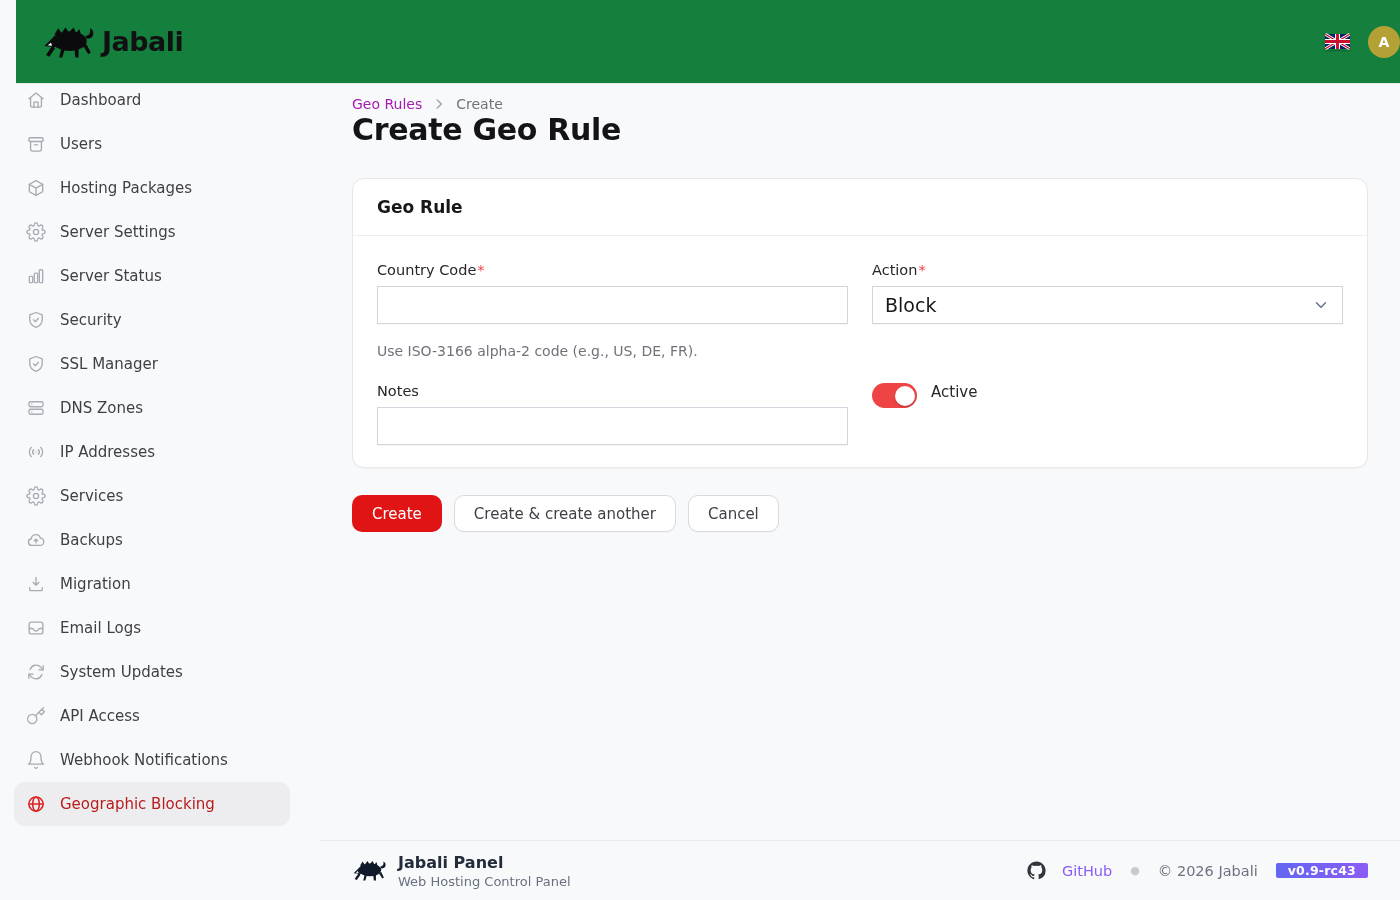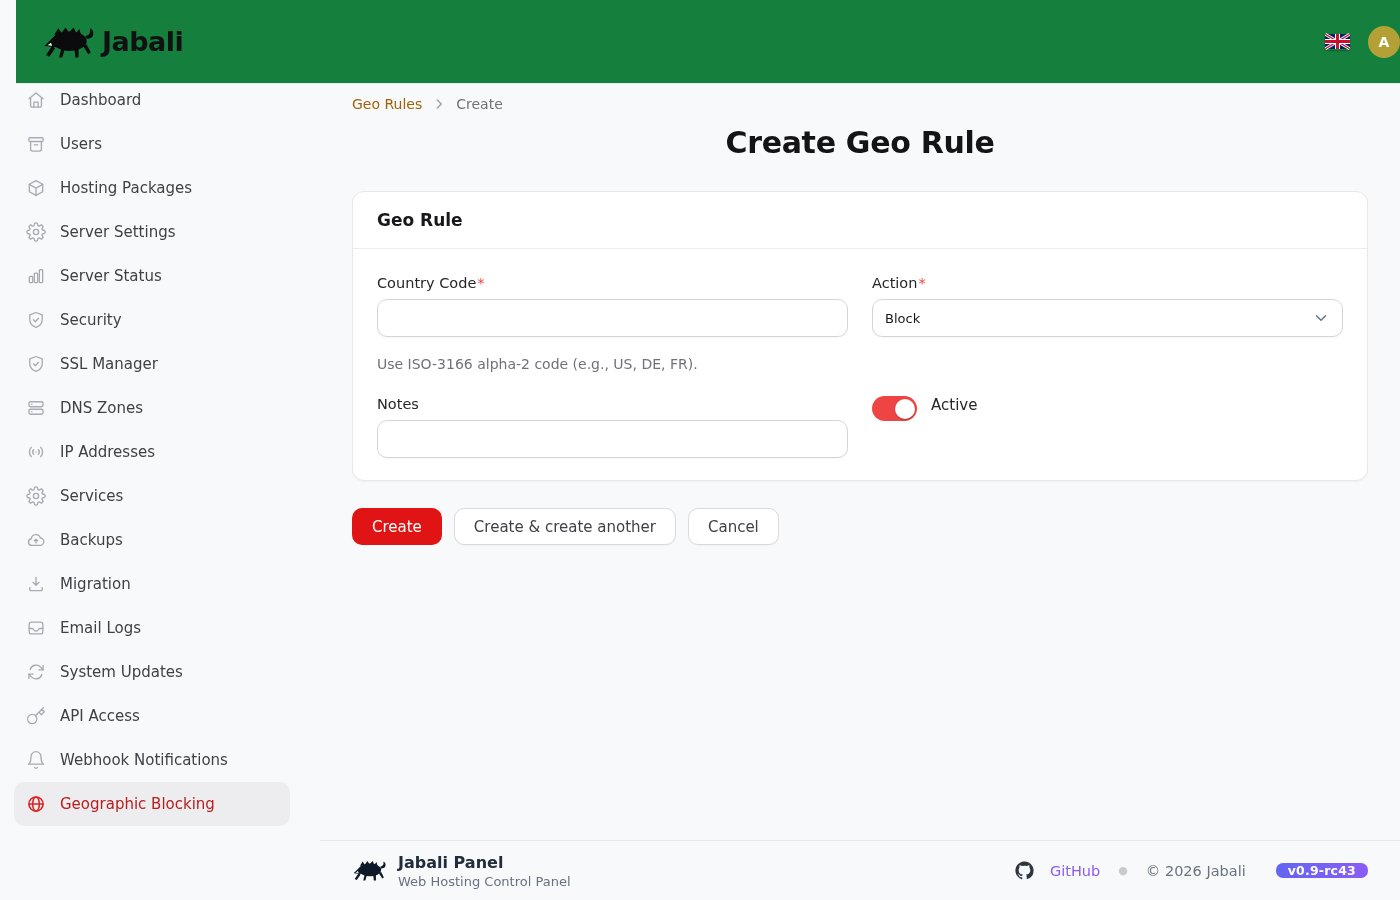--- a/index.html
+++ b/index.html
@@ -41,38 +41,38 @@
   .nav-item.active{ background:#ededef; color:var(--active-nav-text,#b91c1c); font-weight:500; }
   .nav-item.active .nav-icon{ color:var(--active-nav-icon,#dc2626); }
   .nav-item.active .nav-icon svg *{ stroke-width:1.9; }
   
   .main{
     margin-left:304px; margin-top:64px; height:836px;
     display:flex; flex-direction:column;
   }
   .content{ padding:32px 32px 0 48px; }
   .breadcrumb{ display:flex; align-items:center; gap:10px; font-size:14px; color:#71717a; }
-  .breadcrumb a{ color:#a16207; text-decoration:none; cursor:pointer; }
+  .breadcrumb a{ color:#a21caf; text-decoration:none; cursor:pointer; }
   .crumb-sep svg{ width:14px; height:14px; display:block; color:#a1a1aa; }
-  .page-title{ margin-top:13px; font-size:30px; font-weight:bold; color:#141417; letter-spacing:-0.3px;text-align:center; }
+  .page-title{ font-size:30px; font-weight:bold; color:#141417; letter-spacing:-0.3px; }
   
   .card{
     margin-top:31px; background:#fff; border:1px solid #e7e8ea;
     border-radius:12px; box-shadow:0 1px 2px rgba(0,0,0,.04);
   }
   .card-header{ padding:18px 24px; border-bottom:1px solid #ecedef; }
   .card-title{ font-size:17px; font-weight:bold; color:#18181b; }
   .card-body{ padding:24px 24px 22px; }
   .grid{ display:grid; grid-template-columns:1fr 1fr; column-gap:24px; row-gap:22px; }
   .field-label{ font-size:14.5px; font-weight:500; color:#27272a; }
   .req{ color:#ef4444; margin-left:1px; }
   .text-input, .select{
     margin-top:7px; width:100%; height:38px;
-    border:1px solid #d2d6dc; border-radius:10px; background:#fff;
-    font-family:inherit; font-size:13px; color:#18181b; padding:0 12px;
+    border:1px solid #d2d6dc; border-radius:0; background:#fff;
+    font-family:inherit; font-size:19px; color:#18181b; padding:0 12px;
     box-shadow:0 1px 1px rgba(0,0,0,.03); outline:none;
   }
   .select{ display:flex; align-items:center; justify-content:space-between; cursor:pointer; }
   .select .chev svg{ width:18px; height:18px; display:block; color:#64748b; }
   .helper{ margin-top:19px; font-size:14px; color:#71717a; }
   .toggle-row{ display:flex; align-items:flex-start; gap:14px; padding-top:2px; }
   .toggle{
     width:45px; height:25px; border-radius:999px; border:none; cursor:pointer;
     background:#d4d4d8; position:relative; flex:0 0 auto;
   }
@@ -104,21 +104,21 @@
   .footer-title{ font-size:16px; font-weight:bold; color:#232c3b; }
   .footer-sub{ font-size:13px; color:#697180; margin-top:2px; }
   .footer-right{ display:flex; align-items:center; gap:18px; }
   .github-link{ display:flex; align-items:center; gap:16px; text-decoration:none; color:#8b5cf6; font-size:14.5px; cursor:pointer; }
   .github-link svg{ width:19px; height:19px; fill:#30363d; }
   .dot-sep{ color:#c8cacd; font-size:11px; }
   .copyright{ font-size:14.5px; color:#6b7280;text-align:center; }
   .version-badge{
     background:linear-gradient(90deg,var(--badge-gradient-from,#6366f1),var(--badge-gradient-to,#8b5cf6));
     color:#fff; font-size:12.5px; font-weight:bold; letter-spacing:.2px;
-    padding:0 12px; border-radius:7px;margin-left:12px;
+    padding:0 12px; border-radius:2px;
   }
 </style>
 </head>
 <body>
 
 <header class="topbar">
   <div class="brand">
     <svg viewBox="0 0 64 44" fill="#0b0b0d">
       <ellipse cx="34" cy="21" rx="21" ry="12"></ellipse>
       <path d="M3 27 L19 11 L24 29 Z"></path>

